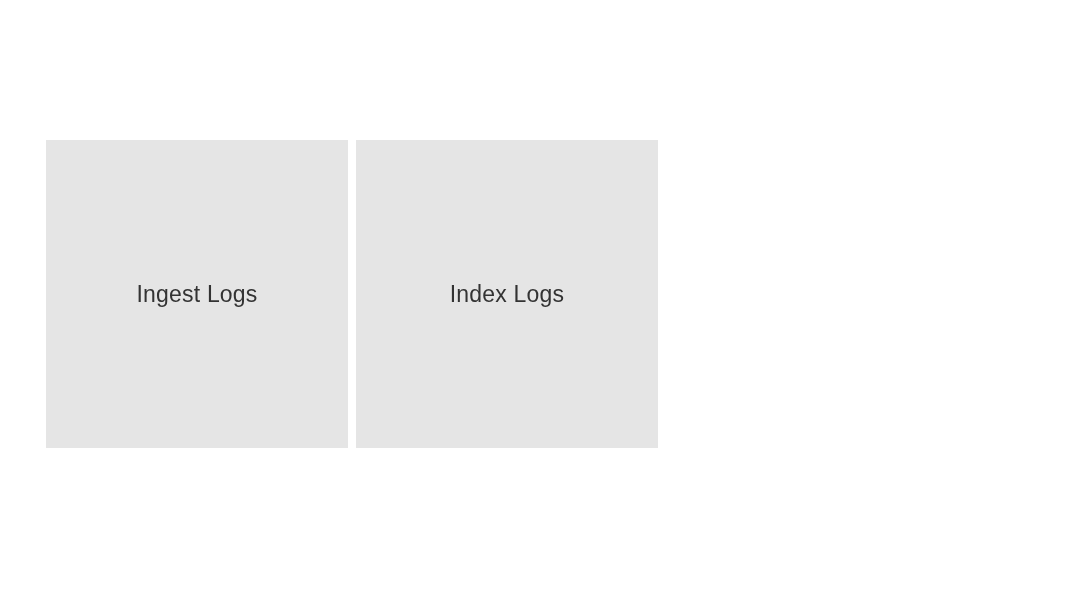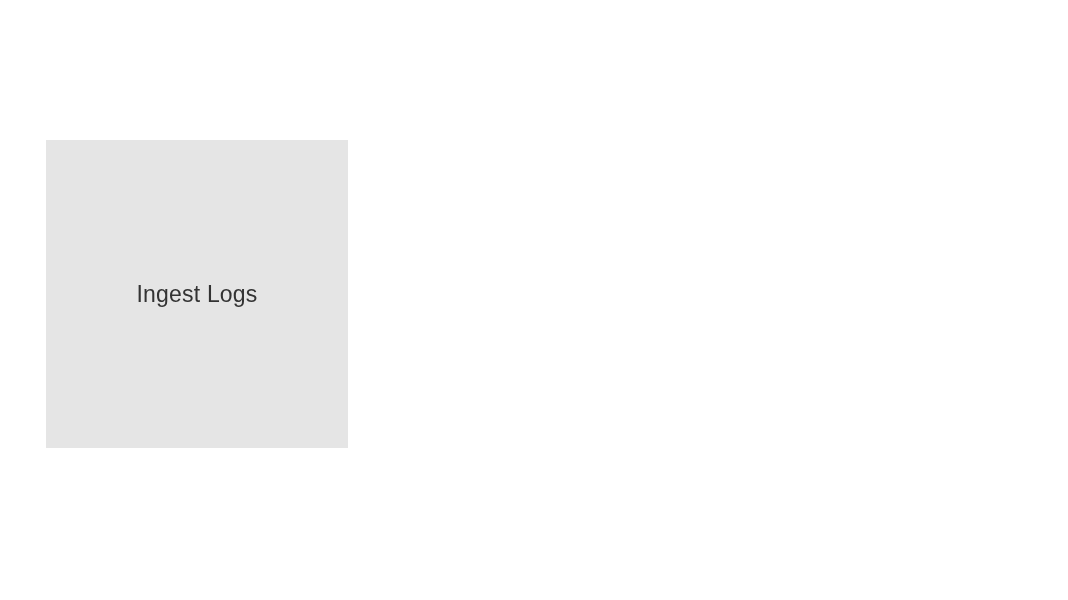--- a/index.html
+++ b/index.html
@@ -37,13 +37,16 @@
       letter-spacing: 0.2px;
     }
   </style>
 </head>
 <body>
 
 <div class="card-container">
   <div class="card">
     <span class="card-label">Ingest Logs</span>
   </div>
+  <div class="card">
+    <span class="card-label">Index Logs</span>
+  </div>
 </div>
 
 </body></html>

